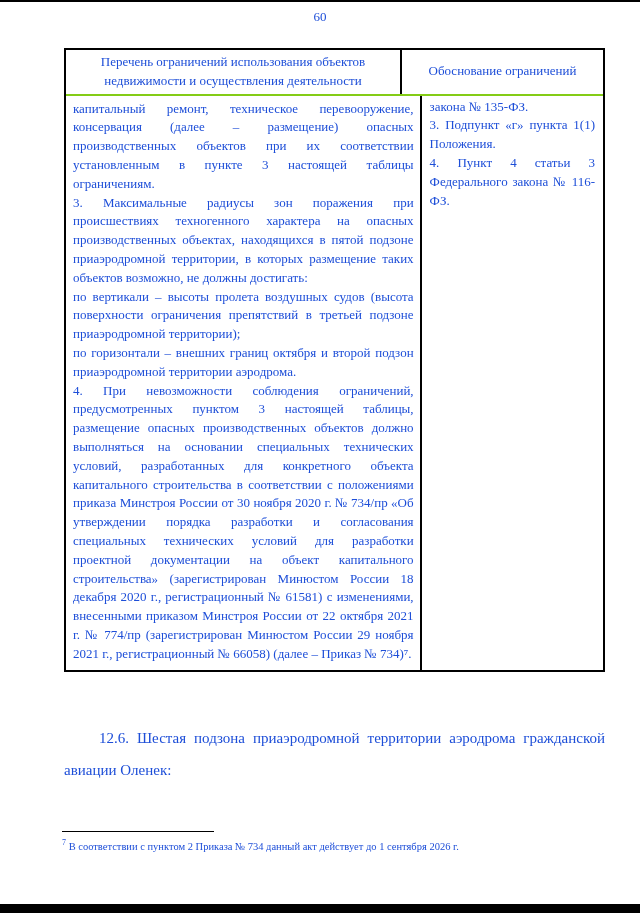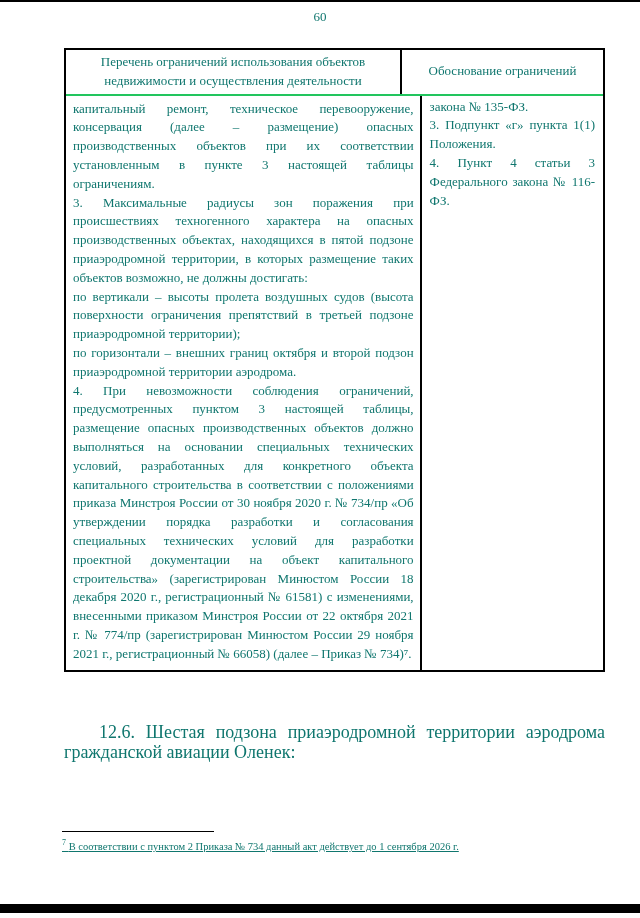--- a/index.html
+++ b/index.html
@@ -2,21 +2,21 @@
 <html><head>
 <meta charset="utf-8">
 <style>
   * { margin: 0; padding: 0; box-sizing: border-box; }
   html, body { background: #ffffff; }
   .page {
     position: relative;
     width: 640px;
     height: 918px;
     background: #ffffff;
-    color: #0f766e;
+    color: #1d4ed8;
     font-family: "Liberation Serif", serif;
     overflow: hidden;
   }
   .top-border {
     position: absolute;
     top: 0; left: 0;
     width: 100%; height: 2px;
     background: #000000;
   }
   .bottom-border {
@@ -36,21 +36,21 @@
     position: absolute;
     top: 48px;
     left: 64px;
     width: 541px;
     border: 2px solid #000000;
     font-size: 13px;
     line-height: 18.8px;
   }
   .thead {
     display: flex;
-    border-bottom: 2px solid #22c55e;
+    border-bottom: 2px solid #84cc16;
   }
   .th-left {
     width: 336px;
     border-right: 2px solid #000000;
     text-align: center;
     padding: 3px 14px;
   }
   .th-right {
     width: 201px;
     display: flex;
@@ -68,40 +68,39 @@
   .td-right {
     width: 201px;
     padding: 2px 8px 18px 8px;
   }
   .td-left p, .td-right p { text-align: justify; }
   .body-paragraph {
     position: absolute;
     top: 722px;
     left: 64px;
     width: 541px;
-    font-size: 18px;
-    line-height: 20px;
+    font-size: 15px;
+    line-height: 32px;
     text-align: justify;
     text-indent: 35px;
   }
   .footnote-rule {
     position: absolute;
     top: 831px;
     left: 62px;
     width: 152px;
     border-top: 1px solid #000000;
   }
   .footnote {
     position: absolute;
     top: 836px;
     left: 62px;
     width: 545px;
     font-size: 10.5px;
     line-height: 14px;
-    text-decoration: underline;
   }
   .sup {
     vertical-align: super;
     font-size: 8px;
   }
 </style>
 </head>
 <body>
 
 <div class="page">

